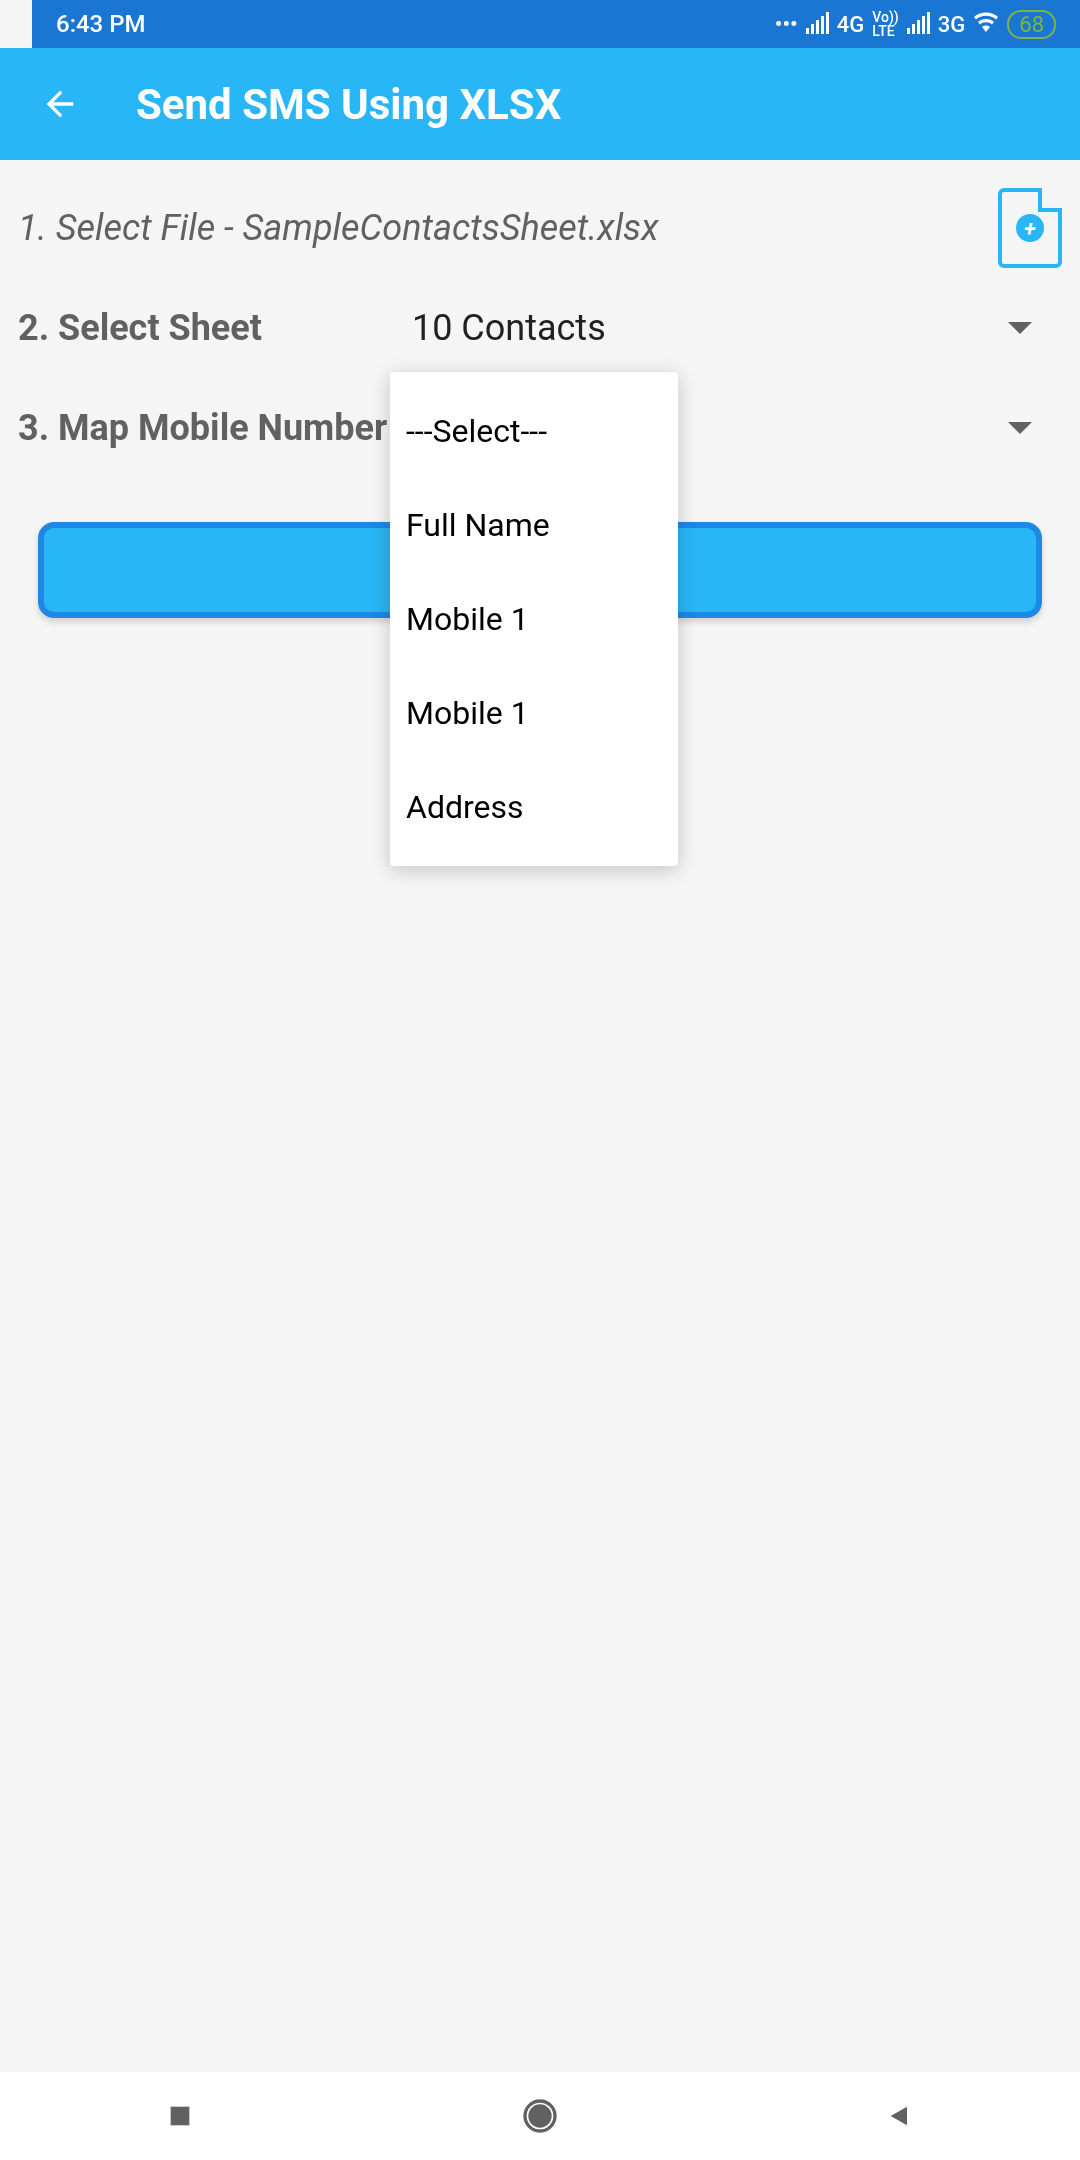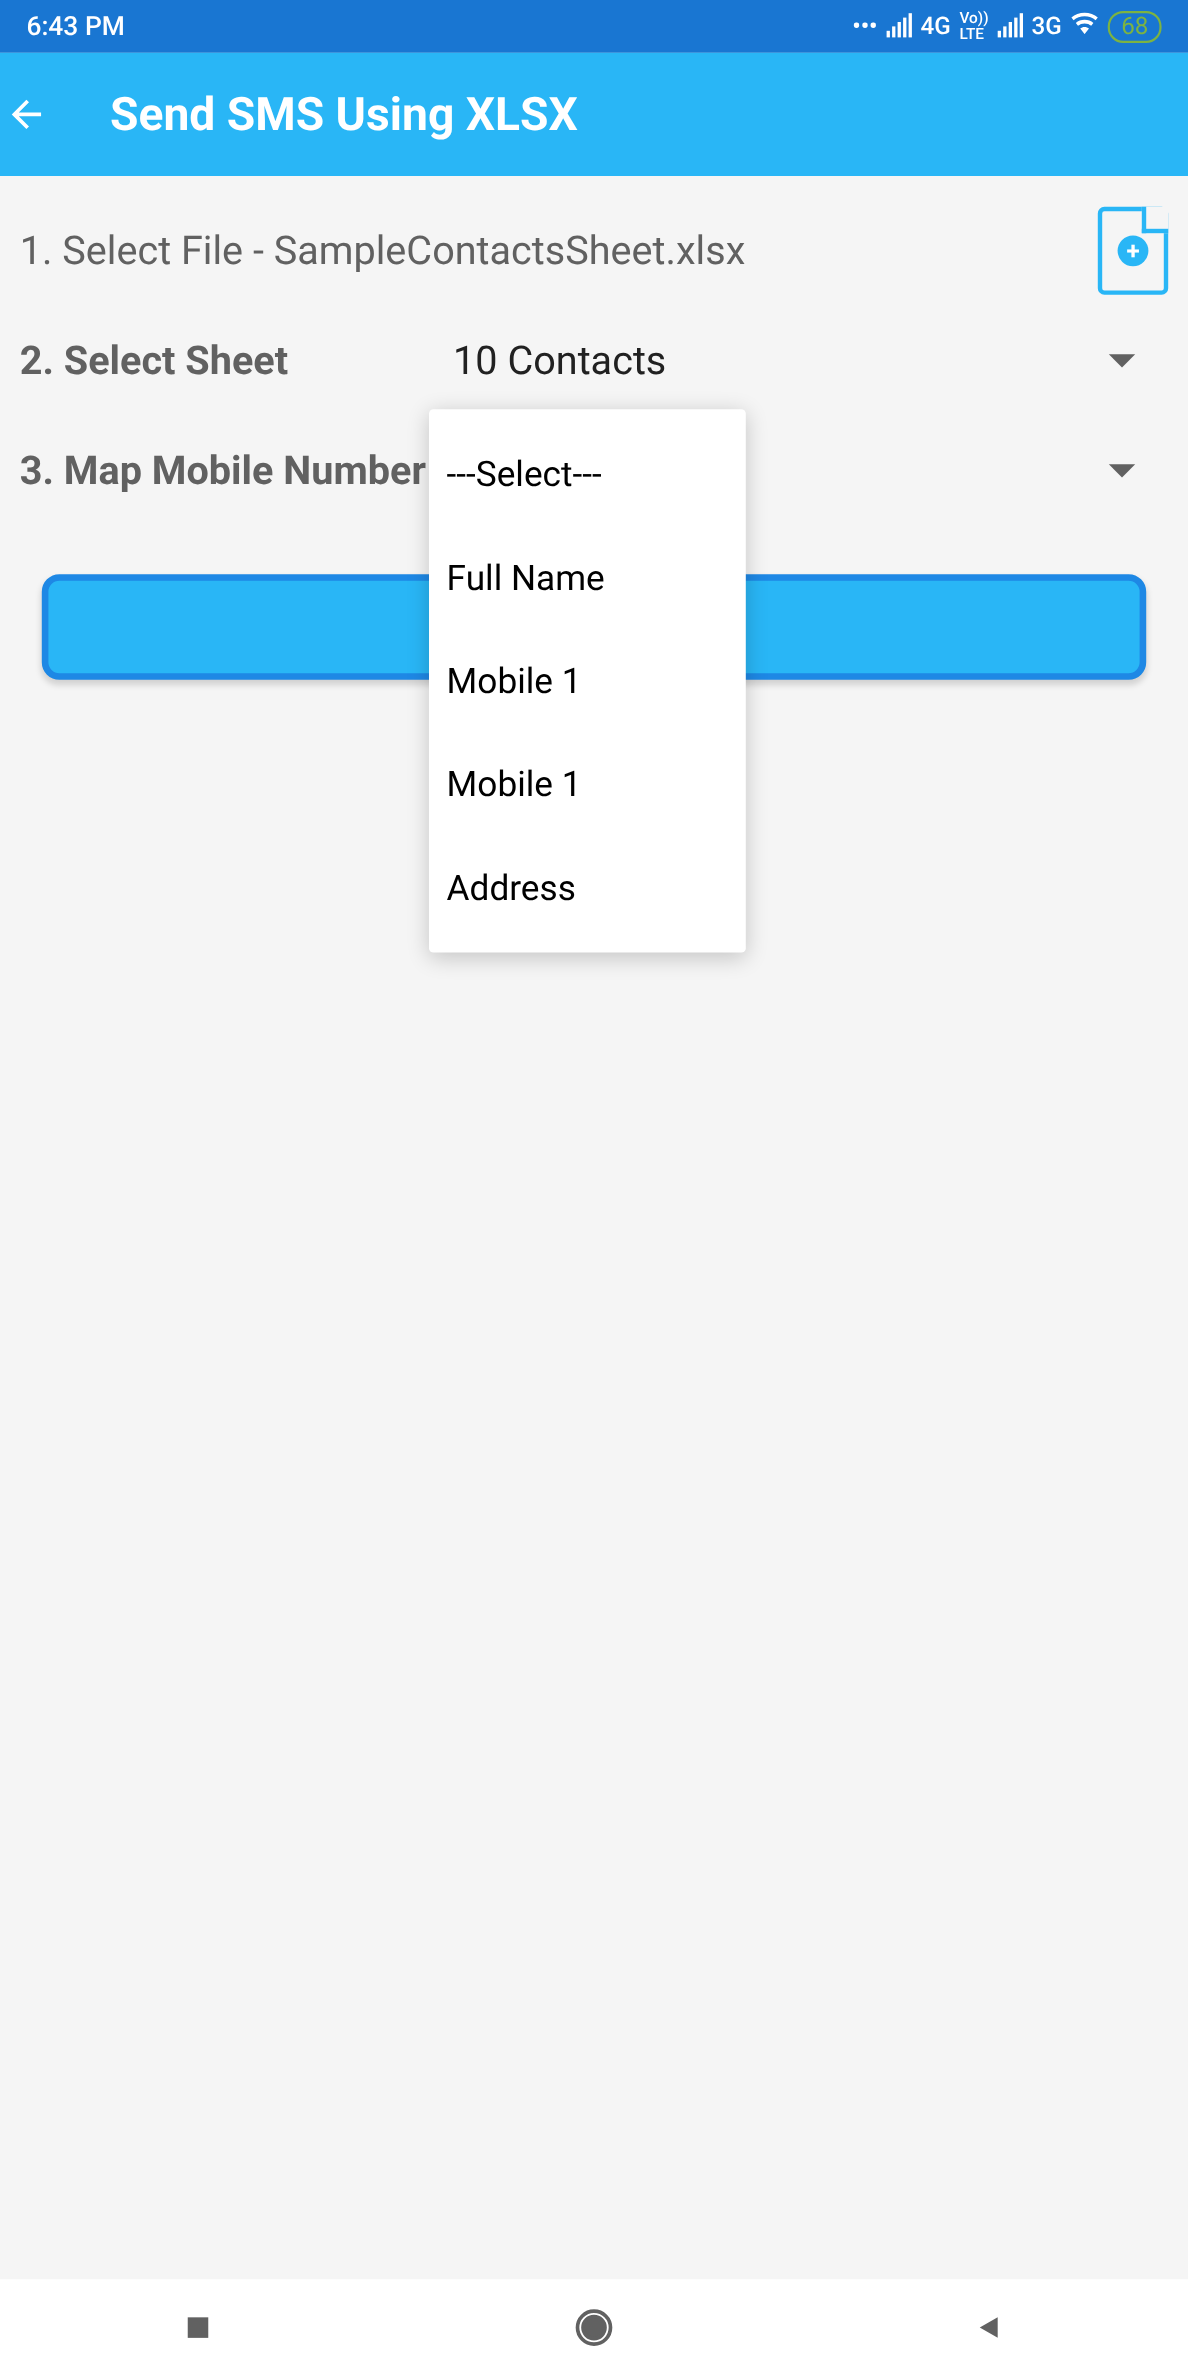--- a/index.html
+++ b/index.html
@@ -18,20 +18,21 @@
     .status-bar {
       height: 48px;
       background: #1976d2;
       display: flex;
       justify-content: space-between;
       align-items: center;
       padding: 0 24px;
       color: white;
       font-size: 24px;
       font-weight: 500;
+      margin-left: 32px;
     }
     .status-right {
       display: flex;
       align-items: center;
       gap: 8px;
     }
     .status-right span {
       font-size: 22px;
     }
     .battery-pill {
@@ -42,20 +43,21 @@
       font-size: 18px;
       font-weight: 400;
       display: flex;
       align-items: center;
     }
     .app-bar {
       height: 112px;
       background: #29b6f6;
       display: flex;
       align-items: center;
+      padding-left: 36px;
     }
     .back-arrow {
       width: 48px;
       height: 48px;
       display: flex;
       align-items: center;
       justify-content: center;
       margin-right: 52px;
     }
     .app-title {
@@ -72,20 +74,21 @@
       min-height: 100px;
       padding: 0 0;
     }
     .step-label {
       color: #616161;
       font-size: 36px;
       font-weight: 700;
     }
     .step1-row {
       justify-content: space-between;
+      font-style: italic;
     }
     .step1-text {
       color: #616161;
       font-size: 36px;
     }
     .file-icon-box {
       width: 64px;
       height: 80px;
       border: 4px solid #29b6f6;
       border-radius: 6px;

